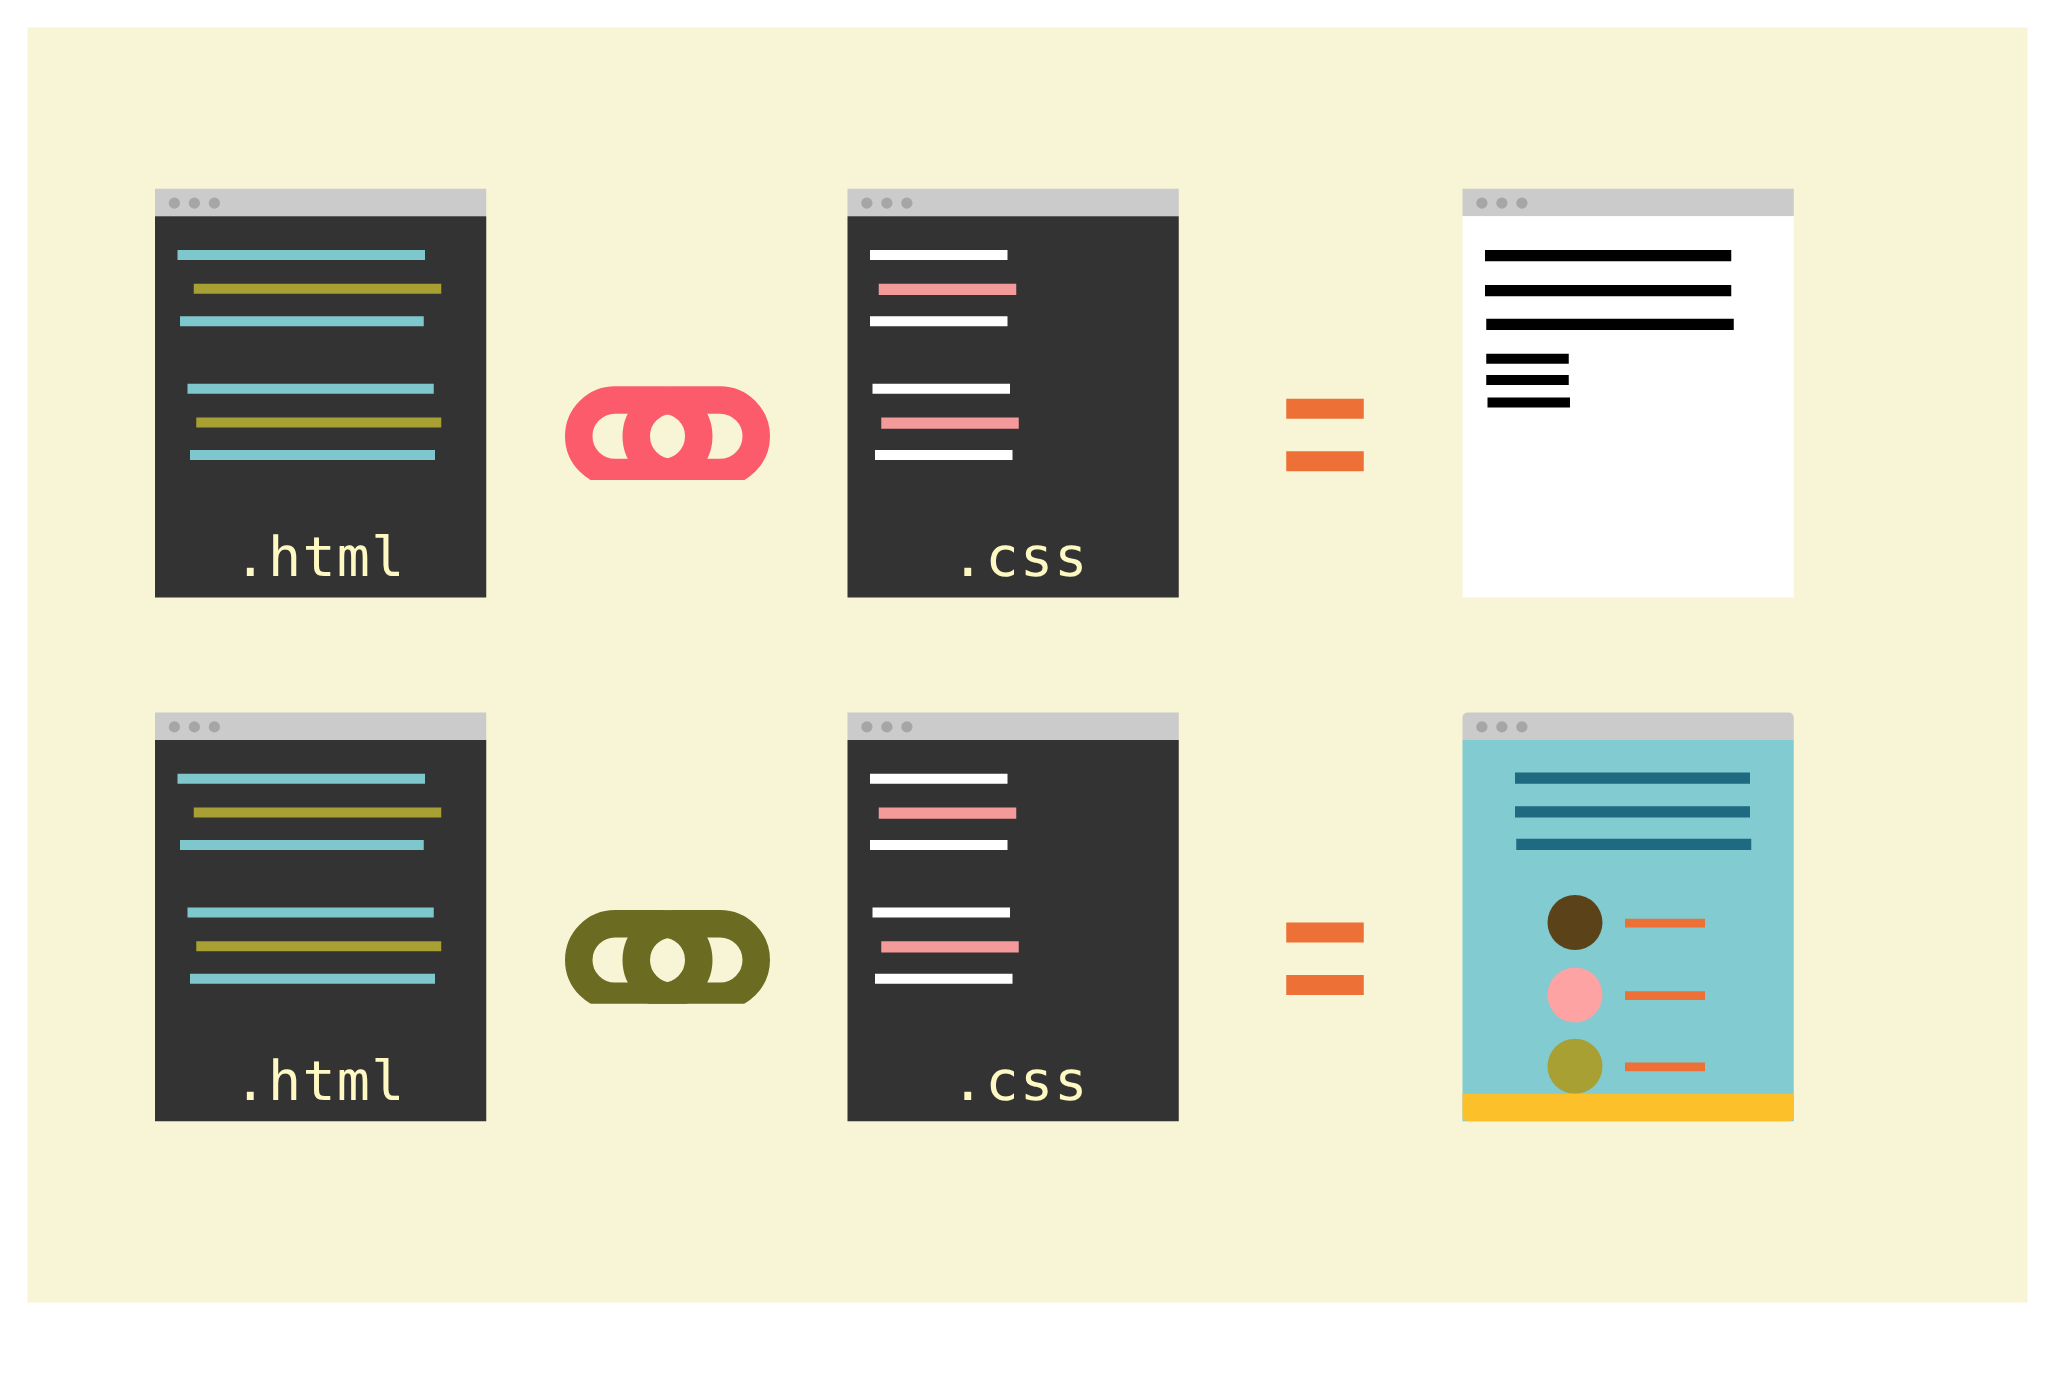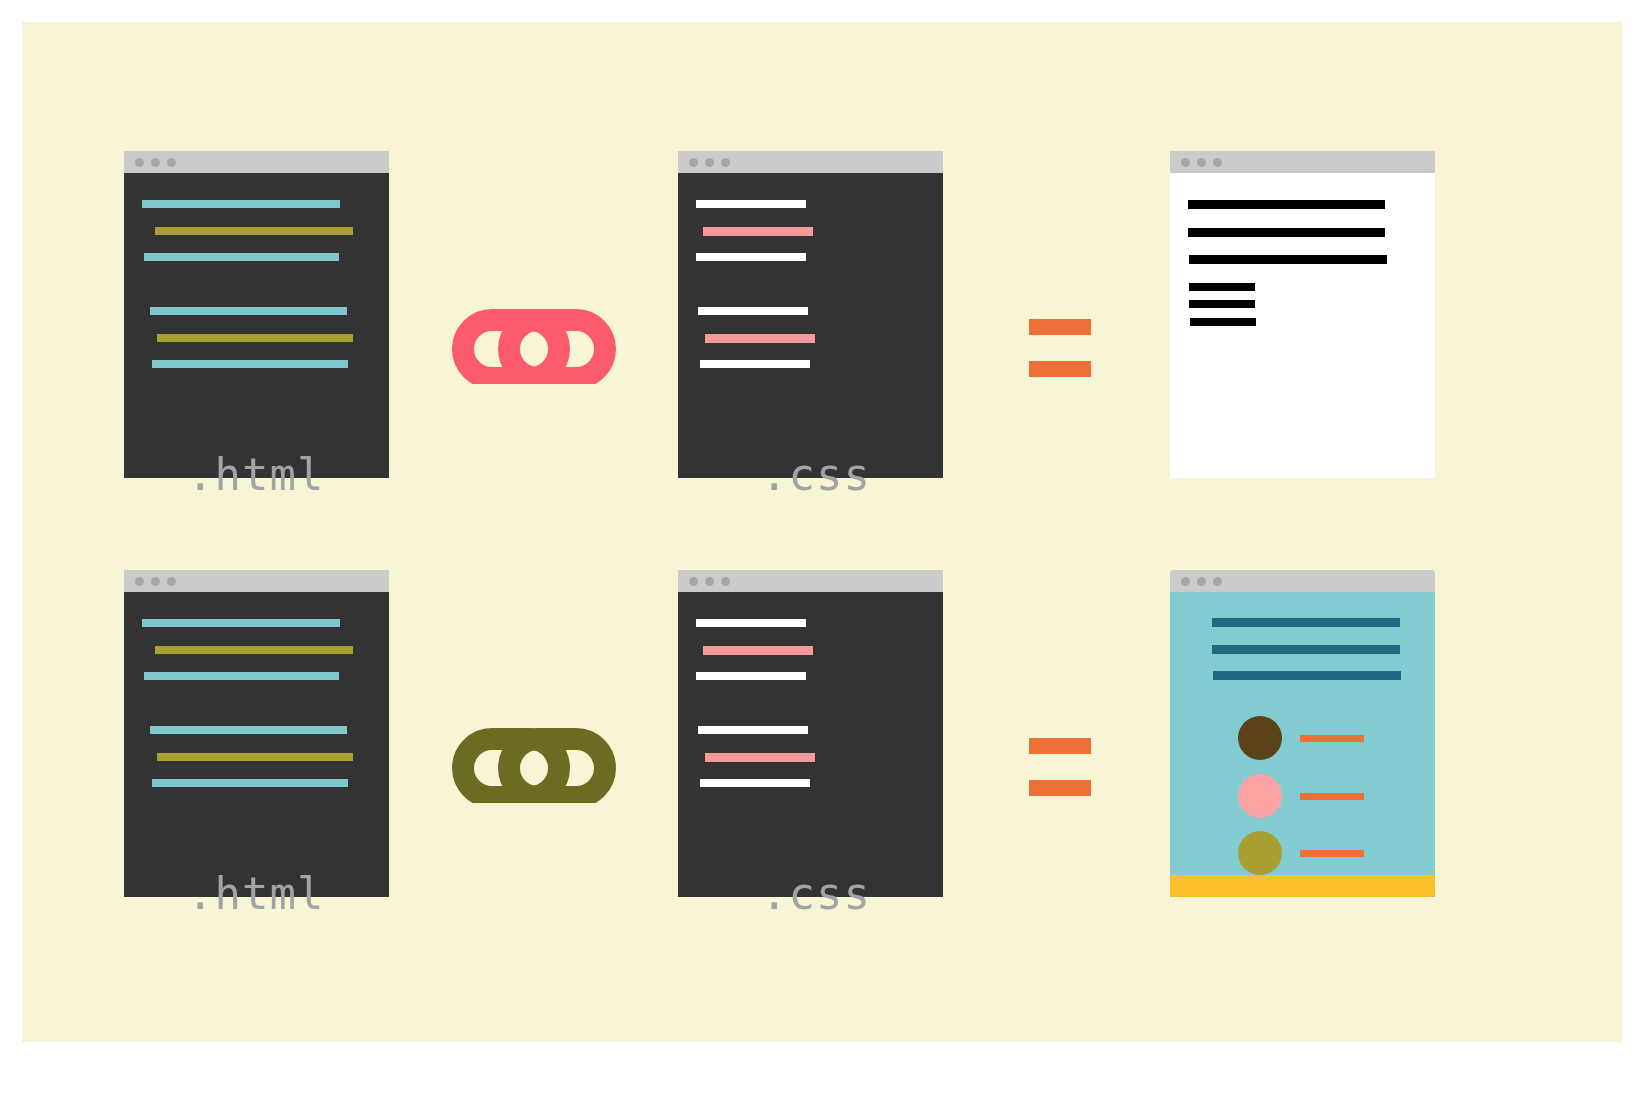--- a/index.html
+++ b/index.html
@@ -59,27 +59,26 @@
 
   
   .bar {
     position: absolute;
     border-radius: 0;
   }
 
   
   .filename {
     position: absolute;
-    color: #a3a3a3;
+    color: #fef9c3;
     font-family: "DejaVu Sans Mono", "Liberation Mono", monospace;
     font-size: 44px;
     letter-spacing: 1px;
     line-height: 1;
     white-space: nowrap;
-    margin-top: 28px;
   }
 
   
   .equals {
     position: absolute;
     width: 62px;
     height: 58px;
   }
   .equals i {
     position: absolute;

